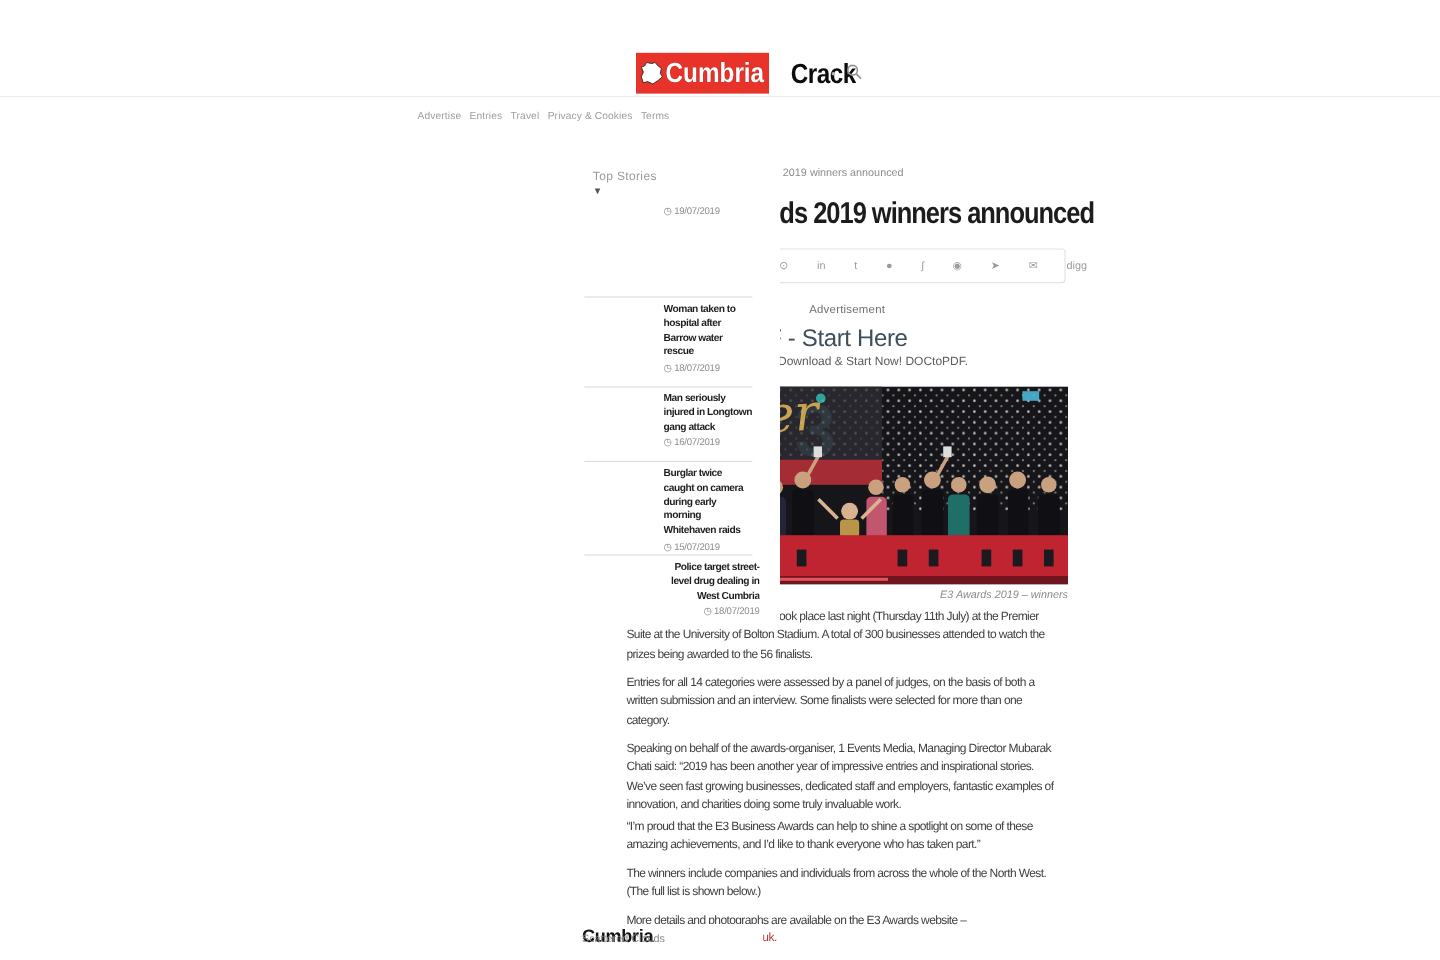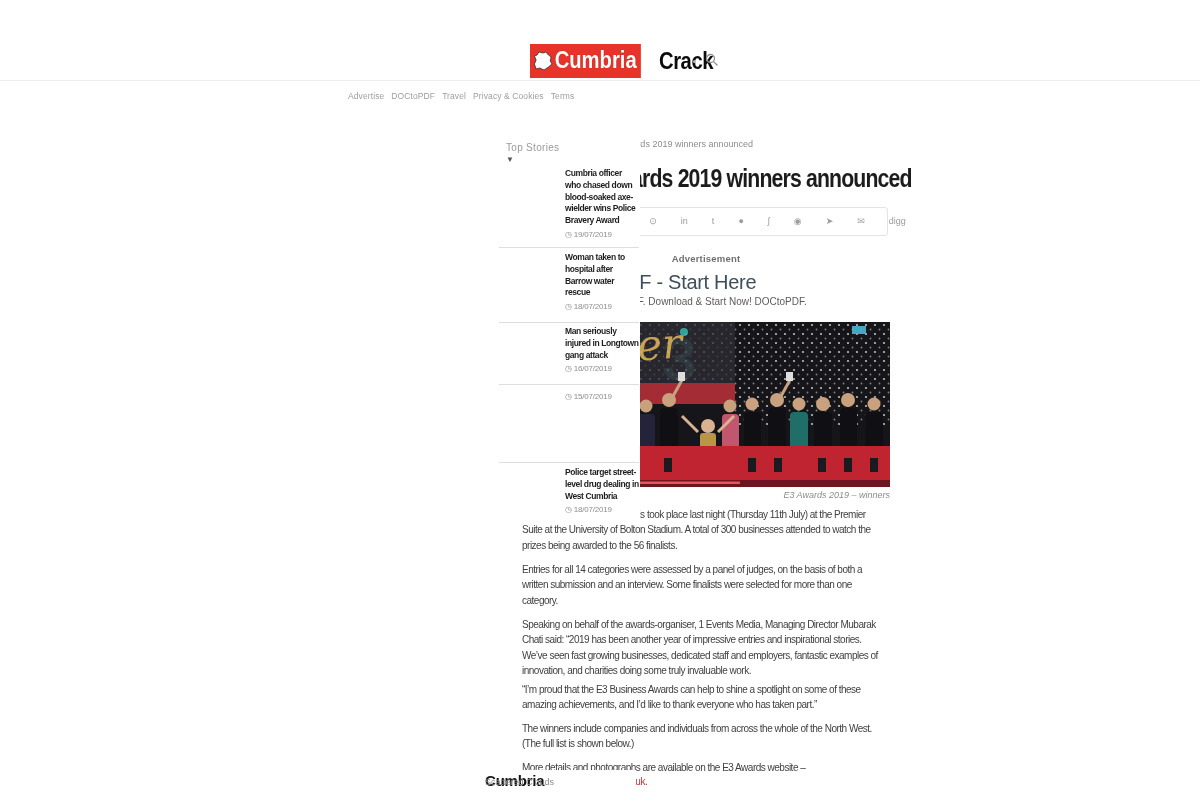--- a/index.html
+++ b/index.html
@@ -27,43 +27,43 @@
   
   .breadcrumb{left:568px;top:139px;font-size:9px;color:#8d8d8d;white-space:nowrap;z-index:1;}
   .headline{left:480px;top:164px;font-size:25px;font-weight:bold;color:#1c1c1c;
             white-space:nowrap;letter-spacing:-1px;transform:scaleX(.85);
             transform-origin:left top;z-index:1;}
   .share-box{left:522px;top:207px;width:366px;height:29px;border:1px solid #e3e3e3;
              border-radius:3px;display:flex;align-items:center;justify-content:space-between;
              padding:0 26px 0 20px;box-sizing:border-box;z-index:1;}
   .share-box span{font-size:9px;color:#9b9b9b;cursor:pointer;line-height:9px;margin-left:24px;}
   .ad-label{left:522px;top:253px;width:368px;text-align:center;font-size:9.5px;
-            color:#6f6f6f;letter-spacing:.2px;z-index:1;font-weight:bold;}
+            color:#6f6f6f;letter-spacing:.2px;z-index:1;}
   .ad-headline{left:542px;top:271px;font-size:20px;color:#3e4e5a;white-space:nowrap;
                letter-spacing:-.3px;z-index:1;cursor:pointer;}
   .ad-body{left:550px;top:296px;font-size:10px;color:#5c5c5c;white-space:nowrap;z-index:1;}
   .photo{left:522px;top:322px;width:368px;height:165px;z-index:1;}
   .caption{left:522px;top:490px;width:368px;text-align:right;font-style:italic;
            font-size:9px;color:#8a8a8a;z-index:1;}
   .para{left:522px;font-size:10px;color:#3f3f3f;letter-spacing:-.5px;
         line-height:15.4px;white-space:pre;z-index:1;}
   .p1{top:507px;} .p2{top:562px;} .p3{top:617px;} .p4{top:682px;} .p5{top:721px;} .p6{top:760px;}
   .red-link{left:522px;top:776px;font-size:10px;color:#b23b36;letter-spacing:-.4px;
             white-space:pre;z-index:1;cursor:pointer;}
 
   
-  .sidebar{left:12px;top:130px;width:628px;height:392px;background:#fff;z-index:6;}
+  .sidebar{left:0;top:130px;width:628px;height:392px;background:#fff;z-index:6;padding-left:22px;}
   .ts-label{left:494px;top:12px;font-size:10px;color:#9a9a9a;letter-spacing:.3px;}
   .ts-caret{left:494px;top:25px;font-size:8px;color:#555;cursor:pointer;}
   .story{left:553px;width:80px;overflow:hidden;cursor:pointer;}
   .story .t{font-size:8.5px;font-weight:bold;color:#1e1e1e;letter-spacing:-.4px;
             line-height:11.8px;white-space:pre;}
   .story .d{margin-top:3px;font-size:8px;color:#8d8d8d;letter-spacing:-.2px;}
   .story .clock{font-size:8px;color:#8d8d8d;margin-right:2px;}
-  .s1{top:38px;} .s2{top:122px;} .s3{top:196px;} .s4{top:259px;} .s5{top:337px;}
+  .s1{top:38px;} .s2{top:122px;} .s3{top:196px;} .s4{top:259px;} .s5{top:337px;text-align:right;}
   .divider{left:487px;width:140px;height:1px;background:#dedede;}
   .dv1{top:117px;} .dv2{top:192px;} .dv3{top:254px;} .dv4{top:332px;}
 
   
   .footer-box{left:0;top:770px;width:636px;height:30px;background:#fff;z-index:7;}
   .f-city{left:485px;top:2px;font-size:15px;font-weight:bold;color:#141414;letter-spacing:-.2px;}
   .f-weather{left:485px;top:7px;font-size:9px;color:#8a8a8a;text-align:right;}
 </style>
 </head>
 <body>
@@ -79,21 +79,21 @@
 </div>
 <div class="abs hdr-dot"></div>
 <svg class="abs search-btn" viewBox="0 0 14 14">
   <circle cx="5.5" cy="5.5" r="4" fill="none" stroke="#8f8f8f" stroke-width="1.3"></circle>
   <line x1="8.6" y1="8.6" x2="12.5" y2="12.5" stroke="#8f8f8f" stroke-width="1.3"></line>
 </svg>
 <div class="abs hdr-rule"></div>
 
 <nav class="abs nav">
   <a>Advertise</a>
-  <a>DOCtoPDF</a>
+  <a>Entries</a>
   <a>Travel</a>
   <a>Privacy &amp; Cookies</a>
   <a>Terms</a>
 </nav>
 
 <div class="abs breadcrumb">E3 Business Awards 2019 winners announced</div>
 <h1 class="abs headline" style="margin:0;">E3 Business Awards 2019 winners announced</h1>
 
 <div class="abs share-box">
   <span>f</span>
@@ -213,25 +213,20 @@
 <div class="abs para p5">The winners include companies and individuals from across the whole of the North West.
 (The full list is shown below.)</div>
 <div class="abs para p6">More details and photographs are available on the E3 Awards website –</div>
 <div class="abs red-link">www.e3businessawards.co.uk.</div>
 
 <div class="abs sidebar">
   <div class="abs ts-label">Top Stories</div>
   <div class="abs ts-caret">▼</div>
 
   <div class="abs story s1">
-    <div class="t">Cumbria officer
-who chased down
-blood-soaked axe-
-wielder wins Police
-Bravery Award</div>
     <div class="d"><span class="clock">◷</span><span>19/07/2019</span></div>
   </div>
   <div class="abs divider dv1"></div>
 
   <div class="abs story s2">
     <div class="t">Woman taken to
 hospital after
 Barrow water
 rescue</div>
     <div class="d"><span class="clock">◷</span><span>18/07/2019</span></div>
@@ -240,20 +235,25 @@
 
   <div class="abs story s3">
     <div class="t">Man seriously
 injured in Longtown
 gang attack</div>
     <div class="d"><span class="clock">◷</span><span>16/07/2019</span></div>
   </div>
   <div class="abs divider dv3"></div>
 
   <div class="abs story s4">
+    <div class="t">Burglar twice
+caught on camera
+during early
+morning
+Whitehaven raids</div>
     <div class="d"><span class="clock">◷</span><span>15/07/2019</span></div>
   </div>
   <div class="abs divider dv4"></div>
 
   <div class="abs story s5">
     <div class="t">Police target street-
 level drug dealing in
 West Cumbria</div>
     <div class="d"><span class="clock">◷</span><span>18/07/2019</span></div>
   </div>

